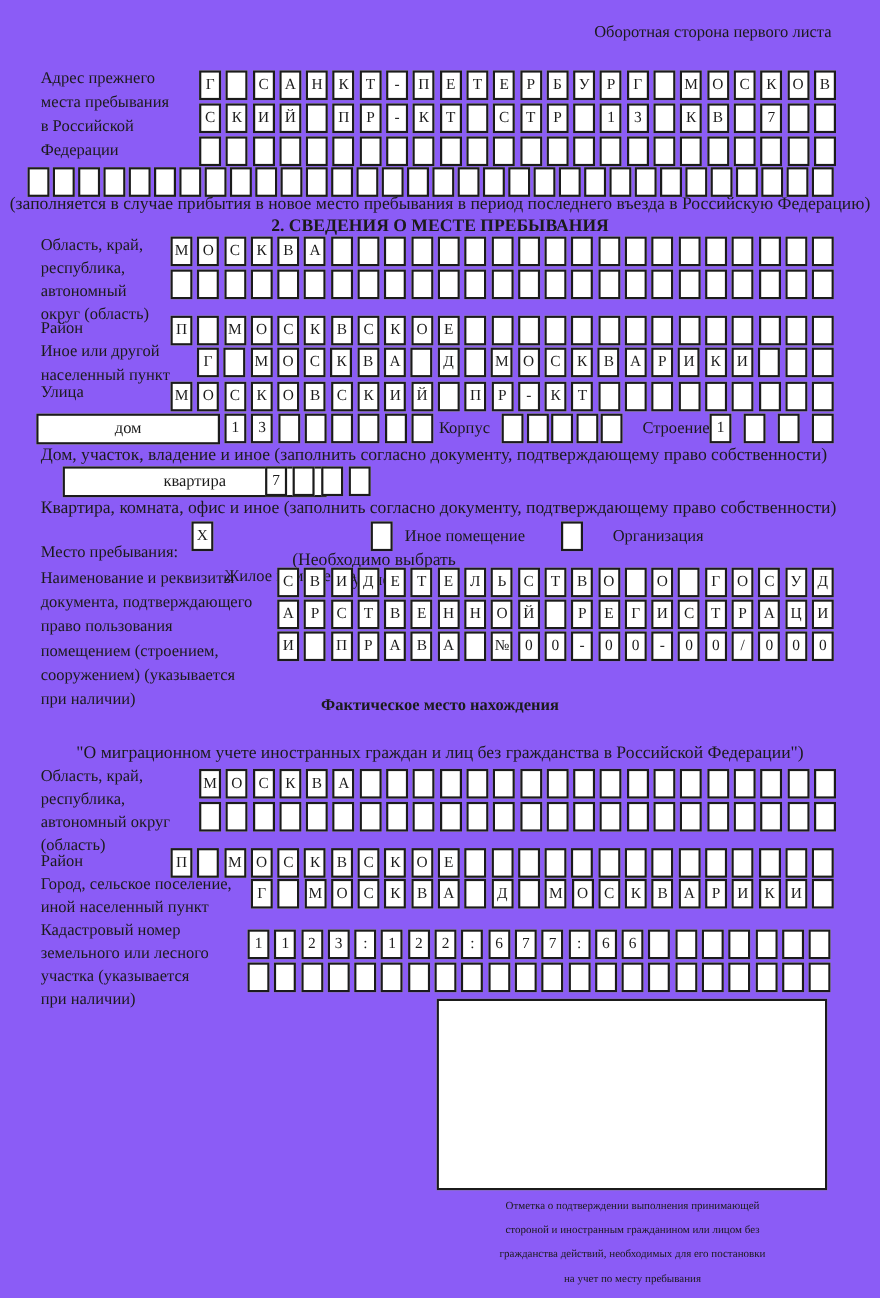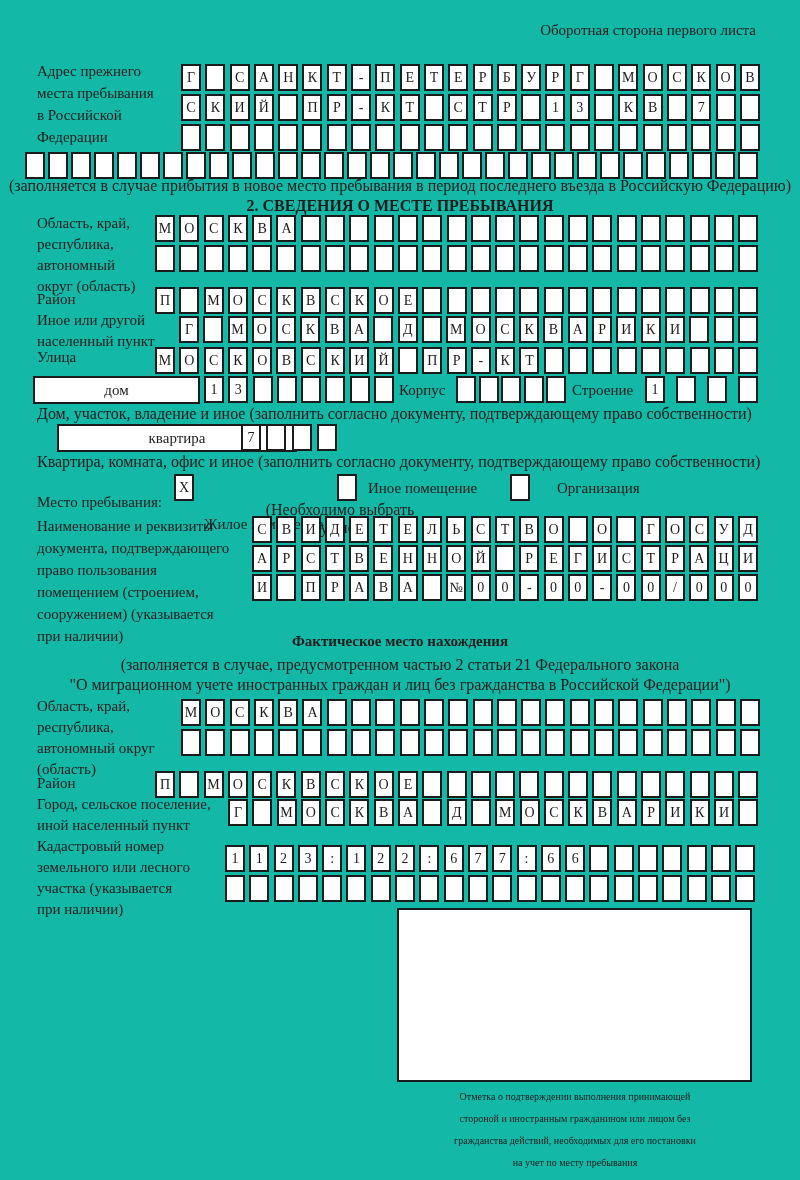--- a/index.html
+++ b/index.html
@@ -1,17 +1,17 @@
 <!DOCTYPE html>
 <html><head>
 <meta charset="utf-8">
 <style>
   html,body{margin:0;padding:0;background:#ffffff;}
   .page{
-    position:relative;width:800px;height:1180px;background:#14b8a6;
+    position:relative;width:800px;height:1180px;background:#8b5cf6;
     font-family:"Liberation Serif","DejaVu Serif",serif;color:#1b1b1b;overflow:hidden;
   }
   .abs{position:absolute;}
   .lbl{font-size:15px;line-height:22px;white-space:pre-line;}
   .caption{font-size:16px;}
   .center{left:0;width:800px;text-align:center;}
   .title{font-weight:bold;font-size:16px;text-align:center;}
   .boxrow{position:absolute;display:flex;gap:4.3px;}
   .boxrow.tight{gap:3px;}
   .boxrow.gap2{gap:2.5px;}
@@ -316,21 +316,21 @@
       <span class="cell"></span>
     </div>
   <div class="abs lbl" style="left:399px;top:379px;">Корпус</div>
   <div class="boxrow gap2" style="left:456px;top:376px;">
       <span class="cell"></span>
       <span class="cell"></span>
       <span class="cell"></span>
       <span class="cell"></span>
       <span class="cell"></span>
     </div>
-  <div class="abs lbl" style="left:572px;top:379px;">Строение</div>
+  <div class="abs lbl" style="left:584px;top:379px;">Строение</div>
   <div class="boxrow gap11" style="left:645px;top:376px;">
       <span class="cell">1</span>
       <span class="cell"></span>
       <span class="cell"></span>
       <span class="cell"></span>
     </div>
   <div class="abs caption" style="left:37px;top:405px;">Дом, участок, владение и иное (заполнить согласно документу, подтверждающему право собственности)</div>
 
   <div class="abs fieldbox" style="left:33px;top:424px;width:240px;margin-left:24px;">
       <span>квартира</span>
@@ -422,21 +422,20 @@
       <span class="cell">-</span>
       <span class="cell">0</span>
       <span class="cell">0</span>
       <span class="cell">/</span>
       <span class="cell">0</span>
       <span class="cell">0</span>
       <span class="cell">0</span>
     </div>
 
   <div class="abs center" style="top:633px;font-weight:bold;font-size:15px;">Фактическое место нахождения</div>
-  <div class="abs caption center" style="top:656px;">(заполняется в случае, предусмотренном частью 2 статьи 21 Федерального закона</div>
   <div class="abs caption center" style="top:676px;">"О миграционном учете иностранных граждан и лиц без гражданства в Российской Федерации")</div>
 
   <div class="abs lbl" style="left:37px;top:696px;line-height:21px;">Область, край,
 республика,
 автономный округ
 (область)</div>
   <div class="boxrow" style="left:181px;top:699px;">
       <span class="cell">М</span>
       <span class="cell">О</span>
       <span class="cell">С</span>

